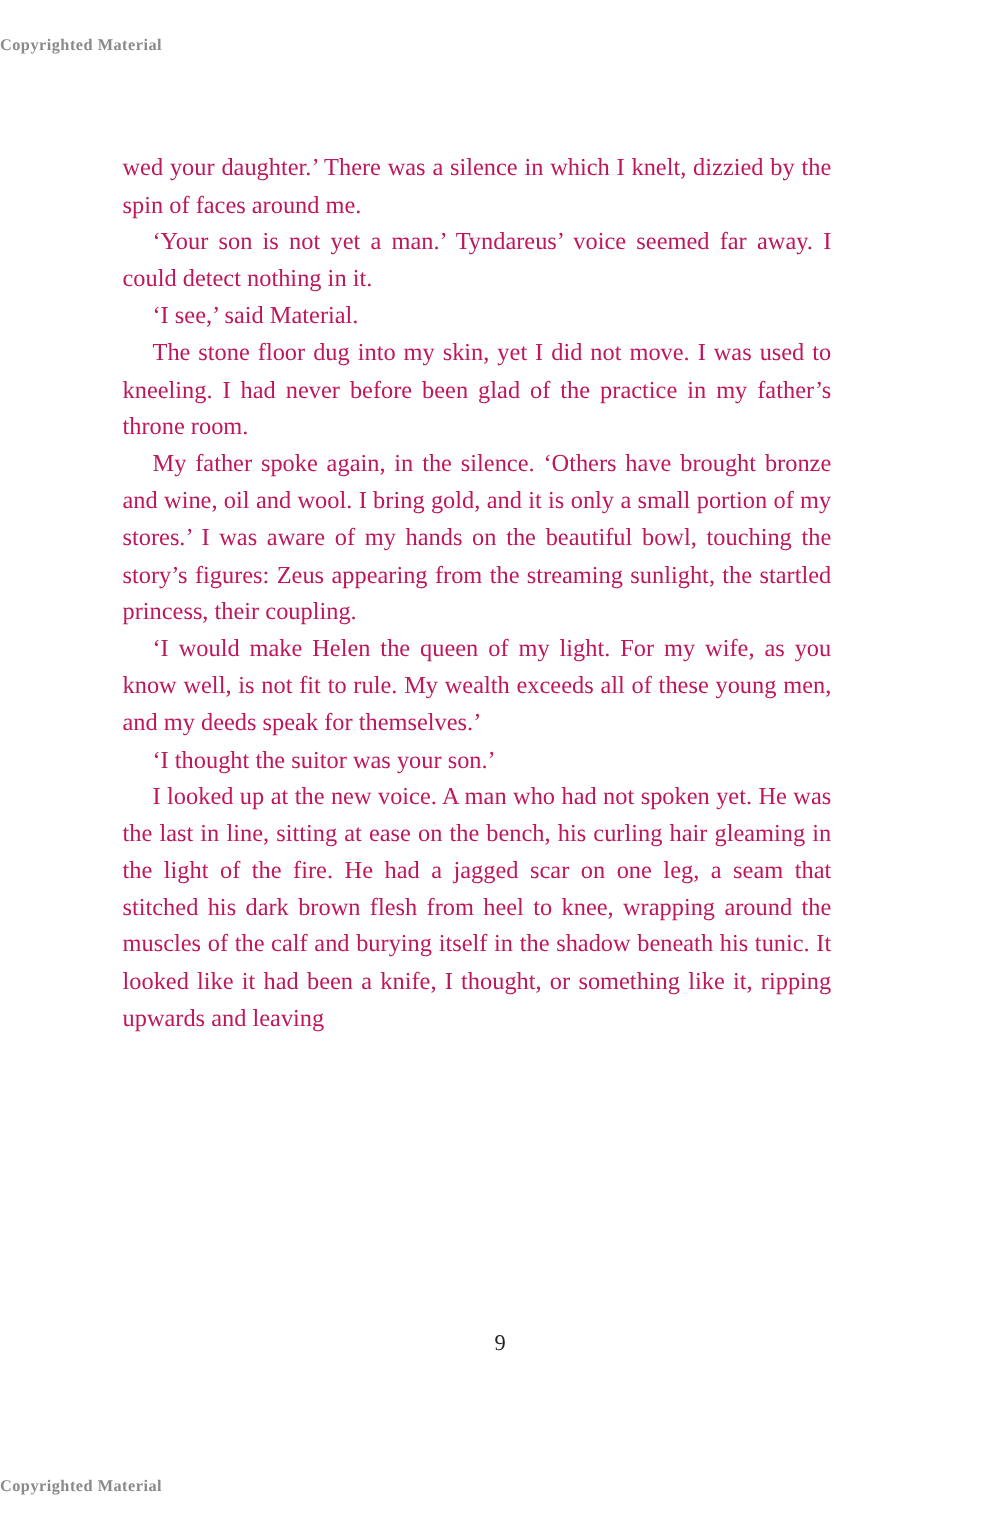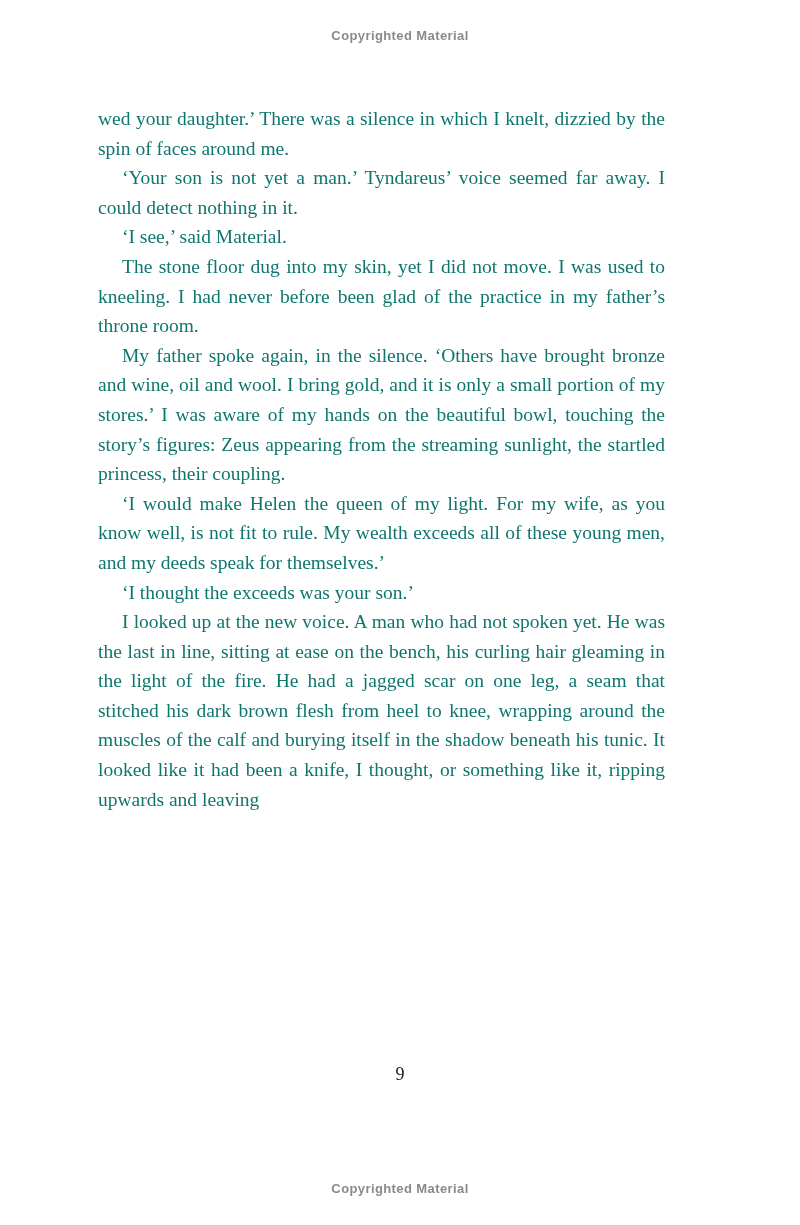--- a/index.html
+++ b/index.html
@@ -11,38 +11,38 @@
     margin: 0 auto;
     background: #ffffff;
     font-family: "Liberation Serif", serif;
     color: #1c1c1c;
     overflow: hidden;
   }
   .copyright {
     position: absolute;
     left: 0;
     width: 100%;
-    text-align: center;
-    font-family: Liberation Sans, sans-serif;
+    text-align: left;
+    font-family: Liberation Serif, serif;
     font-size: 13px;
     font-weight: bold;
     letter-spacing: 0.4px;
     color: #8a8a8a;
   }
   .copyright.top { top: 28px; }
   .copyright.bottom { top: 1181px; }
   .text-block {
     position: absolute;
-    top: 104px;
+    top: 120px;
     left: 98px;
     width: 567px;
     font-size: 19.5px;
     line-height: 29.6px;
     text-align: justify;
-    color: #0f766e;
+    color: #be185d;
   }
   .text-block p { text-indent: 24px; }
   .text-block p.no-indent { text-indent: 0; }
   .page-number {
     position: absolute;
     top: 1064px;
     left: 0;
     width: 100%;
     text-align: center;
     font-size: 18px;
@@ -57,21 +57,21 @@
 
   <div class="copyright top">Copyrighted Material</div>
 
   <div class="text-block">
     <p class="no-indent">wed your daughter.’ There was a silence in which I knelt, dizzied by the spin of faces around me.</p>
     <p>‘Your son is not yet a man.’ Tyndareus’ voice seemed far away. I could detect nothing in it.</p>
     <p>‘I see,’ said Material.</p>
     <p>The stone floor dug into my skin, yet I did not move. I was used to kneeling. I had never before been glad of the practice in my father’s throne room.</p>
     <p>My father spoke again, in the silence. ‘Others have brought bronze and wine, oil and wool. I bring gold, and it is only a small portion of my stores.’ I was aware of my hands on the beautiful bowl, touching the story’s figures: Zeus appearing from the streaming sunlight, the startled princess, their coupling.</p>
     <p>‘I would make Helen the queen of my light. For my wife, as you know well, is not fit to rule. My wealth exceeds all of these young men, and my deeds speak for themselves.’</p>
-    <p>‘I thought the exceeds was your son.’</p>
+    <p>‘I thought the suitor was your son.’</p>
     <p>I looked up at the new voice. A man who had not spoken yet. He was the last in line, sitting at ease on the bench, his curling hair gleaming in the light of the fire. He had a jagged scar on one leg, a seam that stitched his dark brown flesh from heel to knee, wrapping around the muscles of the calf and burying itself in the shadow beneath his tunic. It looked like it had been a knife, I thought, or something like it, ripping upwards and leaving</p>
   </div>
 
   <div class="page-number">9</div>
 
   <div class="copyright bottom">Copyrighted Material</div>
 
 </div>
 
 </body></html>

